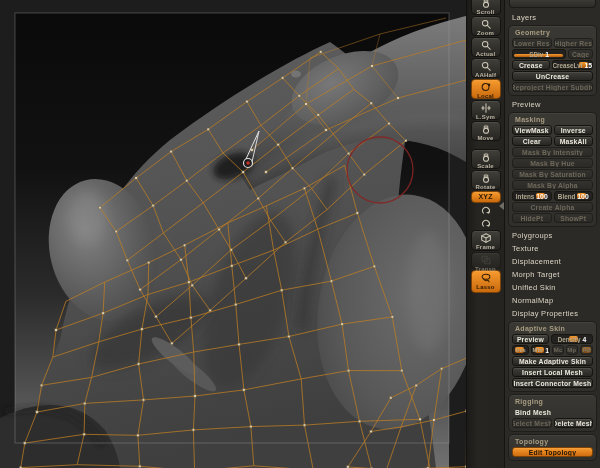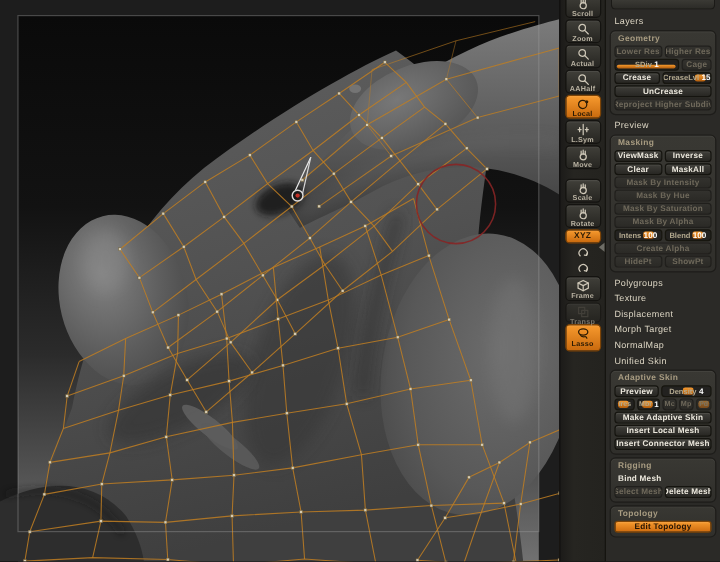--- a/index.html
+++ b/index.html
@@ -491,22 +491,23 @@
         </div>
         <div class="prow">
           <div class="pbtn disabled">HidePt</div>
           <div class="pbtn disabled">ShowPt</div>
         </div>
       </div>
       <div class="sec-header">Polygroups</div>
       <div class="sec-header">Texture</div>
       <div class="sec-header">Displacement</div>
       <div class="sec-header">Morph Target</div>
+      <div class="sec-header">Unified Skin</div>
       <div class="sec-header">NormalMap</div>
-      <div class="sec-header">Unified Skin</div>
+      <div class="sec-header">Display Properties</div>
       <div class="group">
         <div class="group-header">Adaptive Skin</div>
         <div class="prow">
           <div class="pbtn" style="flex: 1 1 0%;">Preview</div>
           <div class="pslider" style="flex: 1.15 1 0%;">
             <div class="sl-fill" style="top: 1px; bottom: 1px; width: 9px; left: calc(55% - 5.05px);"></div>
             <span class="sl-label">Density</span>
             <span class="sl-val">4</span>
           </div>
         </div>

